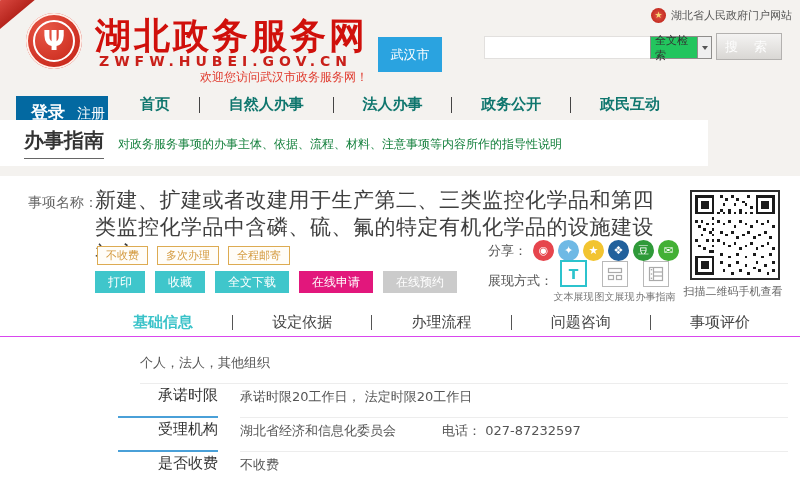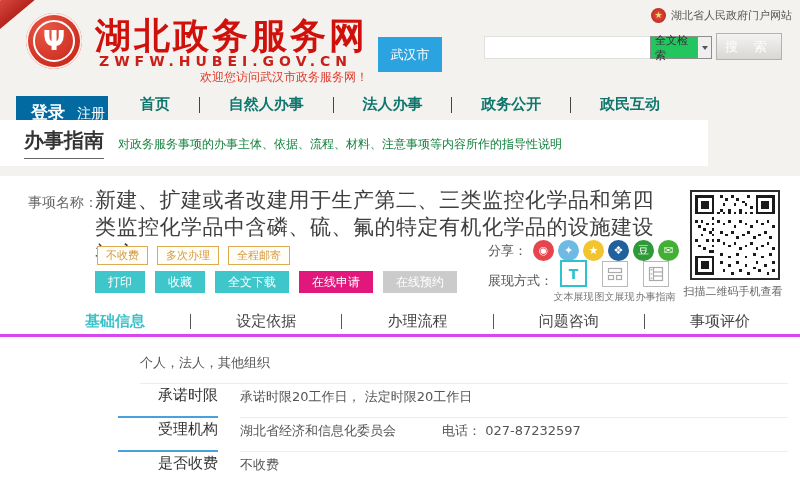--- a/index.html
+++ b/index.html
@@ -83,22 +83,22 @@
   .mode-glyph{color:#2cc3cd;font-size:14px;font-weight:bold;}
   .mode-name{font-size:10px;color:#777;margin-top:3px;}
 
   
   .qr{position:absolute;left:690px;top:14px;width:80px;height:80px;background:#fff;
     border:2px solid #2b2b2b;padding:3px;}
   .qr-caption{position:absolute;left:678px;top:108px;width:110px;text-align:center;
     font-size:11px;color:#666;}
 
   
-  .tabs{position:absolute;left:0;top:133px;width:800px;height:28px;border-bottom:3px solid #d946ef;
-    box-sizing:border-box;}
+  .tabs{position:absolute;left:0;top:133px;width:800px;height:28px;border-bottom:1px solid #d946ef;
+    box-sizing:border-box;padding-left:48px;}
   .tabs-inner{display:flex;align-items:center;justify-content:space-between;margin:0 50px 0 85px;height:100%;}
   .tab{font-size:15px;color:#444;cursor:pointer;}
   .tab.active{color:#3bc3c9;font-weight:bold;}
   .tab-sep{width:1px;height:15px;background:#555;}
 
   
   .details{position:absolute;left:0;top:174px;width:800px;}
   .drow{display:flex;height:34px;margin-left:118px;margin-right:12px;}
   .dlabel{width:100px;text-align:right;font-size:15px;color:#333;border-bottom:2px solid #4aa0d8;
     box-sizing:border-box;padding-top:2px;}

